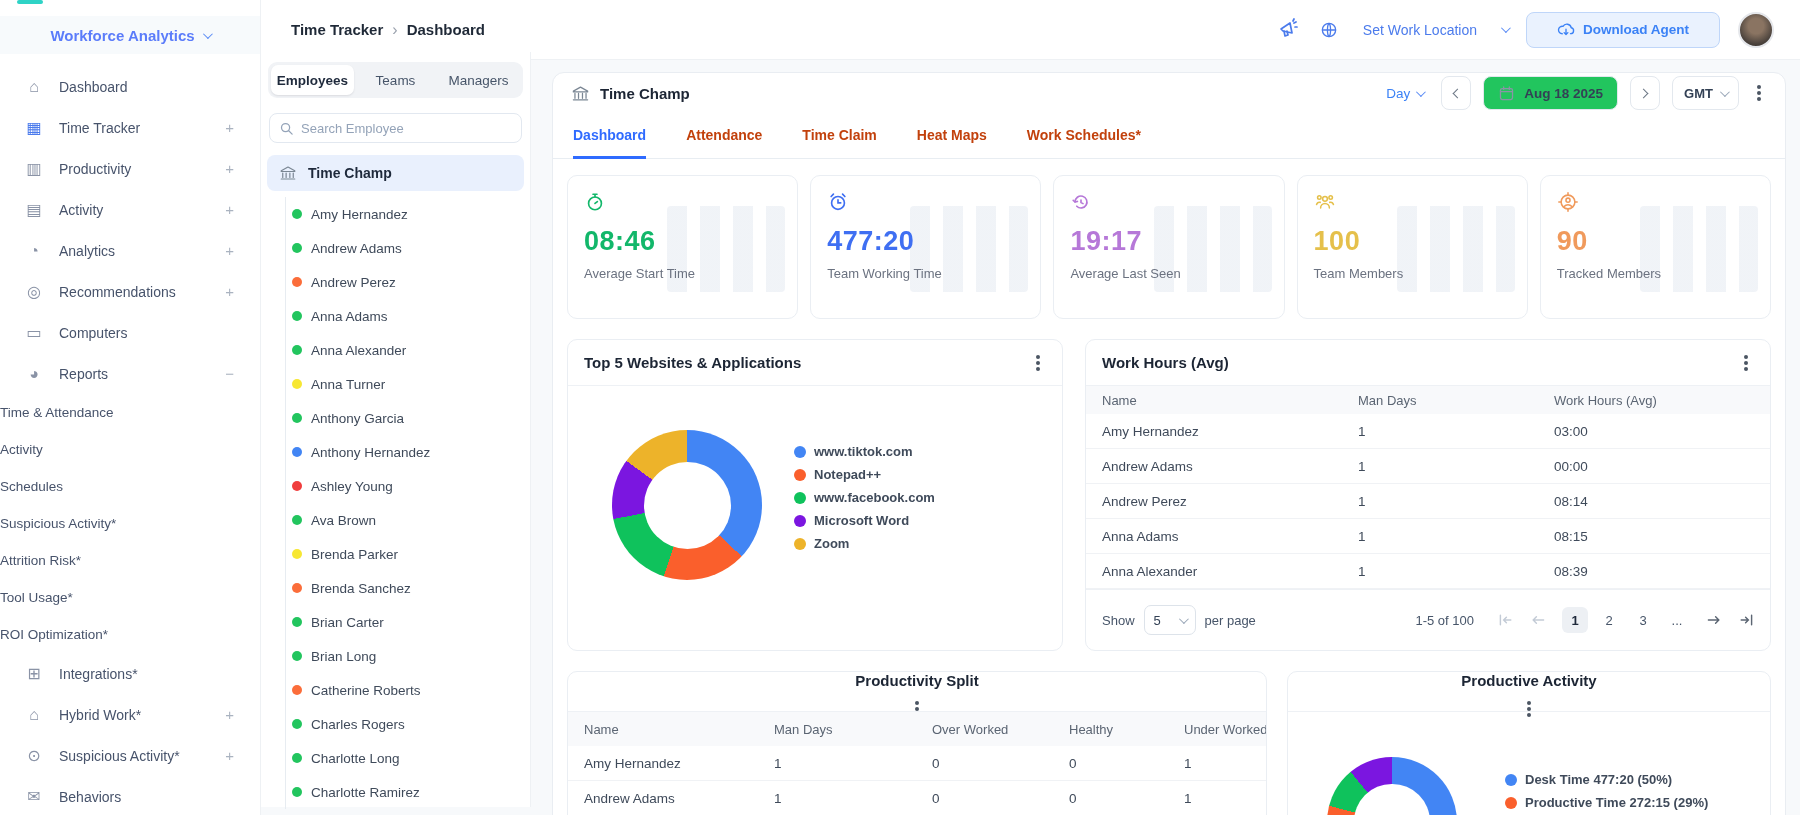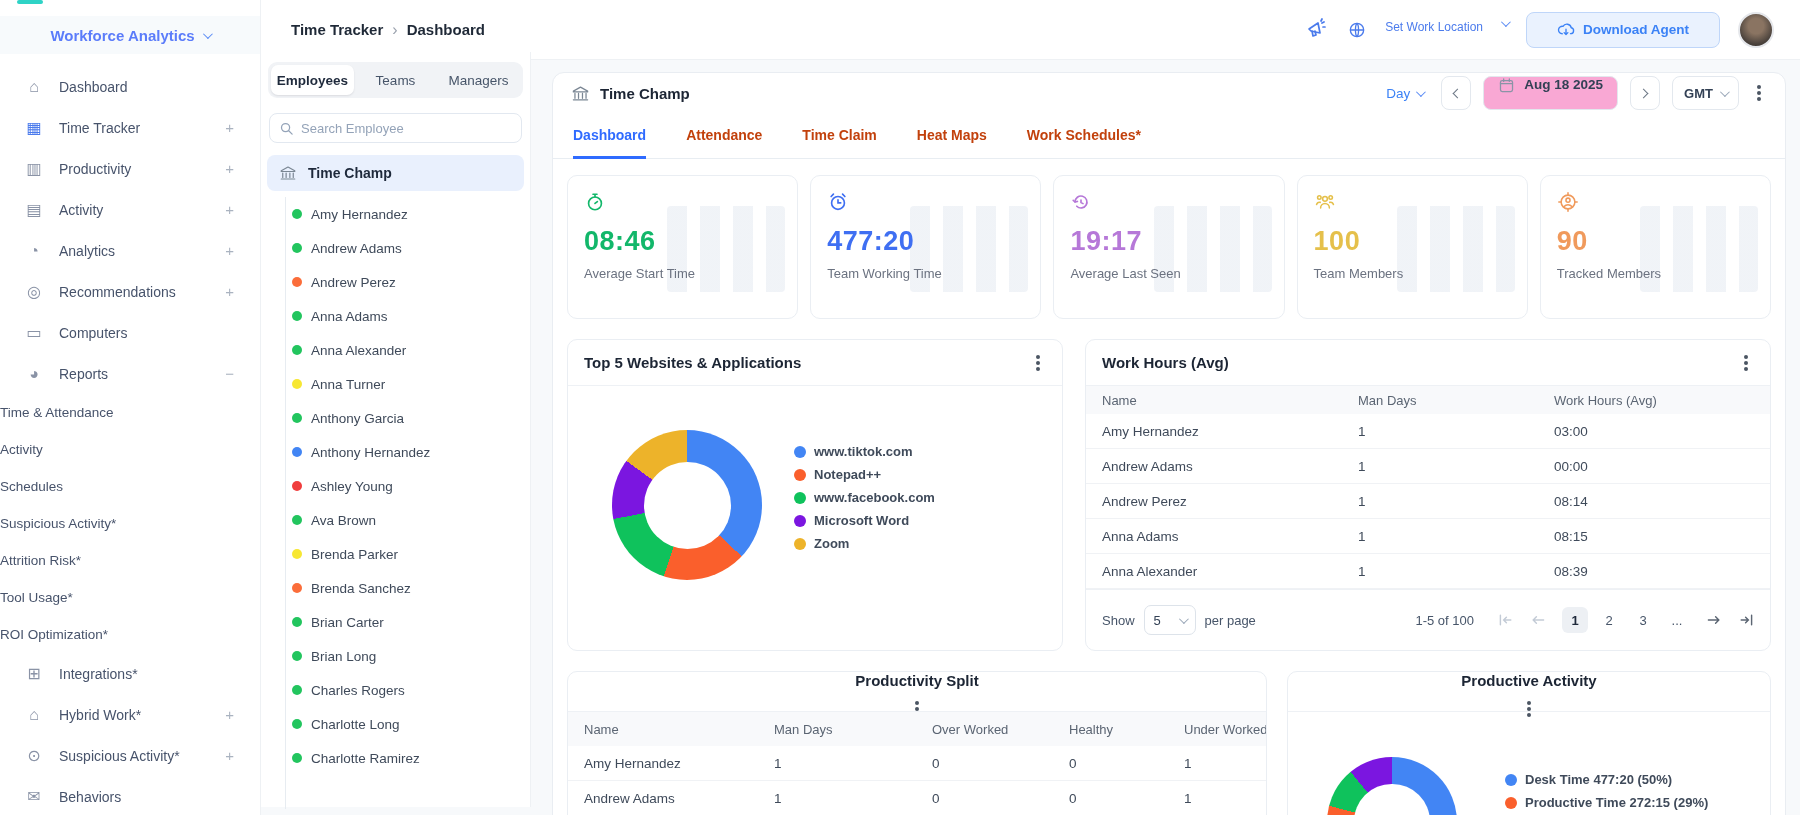--- a/index.html
+++ b/index.html
@@ -23,21 +23,21 @@
   .nav-item .lbl { font-size:14px; font-weight:500; color:#47536b; flex:1; white-space:nowrap; }
   .nav-item .sfx { font-size:15px; color:#aab3c0; font-weight:400; }
   .nav-child { height:37px; display:flex; align-items:center; font-size:13.5px; color:#47536b; cursor:pointer; white-space:nowrap; }
 
   
   .topbar { position:absolute; left:261px; top:0; width:1539px; height:60px; background:#fff; border-bottom:1px solid #eef1f4; display:flex; align-items:center; }
   .breadcrumb { display:flex; align-items:center; gap:9px; margin-left:30px; font-size:15px; font-weight:700; color:#1f2937; }
   .breadcrumb .sep { color:#9ca3af; font-weight:400; font-size:16px; }
   .topbar-right { margin-left:auto; margin-right:26px; display:flex; align-items:center; gap:18px; }
   .icon-btn { color:#4b7bec; cursor:pointer; display:flex; align-items:center; }
-  .work-loc { display:flex; gap:18px; color:#4b7bec; font-size:12px; font-weight:500; cursor:pointer; }
+  .work-loc { display:flex; align-items:center; gap:24px; color:#4b7bec; font-size:14px; font-weight:500; cursor:pointer; }
   .dl-btn { display:flex; align-items:center; gap:8px; background:#eaf2fe; border:1px solid #bfd6f9; color:#3b82f6; font-size:13.5px; font-weight:700; border-radius:8px; padding:8px 30px; cursor:pointer; }
   .avatar { width:36px; height:36px; border-radius:50%; background:radial-gradient(circle at 50% 38%, #8a7462 0 30%, #4a423c 70%, #2e2a27 100%); border:2px solid #e5e7eb; cursor:pointer; }
 
   
   .people { position:absolute; left:261px; top:52px; width:270px; height:755px; background:#fff; border-right:1px solid #eef1f4; }
   .ptabs { margin:10px 7px 0; height:36px; background:#f1f3f6; border-radius:9px; padding:3px; display:flex; }
   .ptab { flex:1; display:flex; align-items:center; justify-content:center; font-size:13.5px; color:#475569; border-radius:7px; cursor:pointer; }
   .ptab.active { background:#fff; font-weight:700; color:#1e293b; box-shadow:0 1px 2px rgba(16,24,40,.10); }
   .psearch { margin:15px 8px 0; height:30px; border:1px solid #e2e8f0; border-radius:8px; display:flex; align-items:center; padding:0 9px; gap:7px; background:#fff; }
   .psearch input { border:none; outline:none; flex:1; font-size:13px; color:#334155; font-family:inherit; background:transparent; }
@@ -52,21 +52,21 @@
   
   .card { position:absolute; left:552px; top:72px; width:1234px; height:1200px; background:#fff; border:1px solid #e9edf2; border-radius:12px; }
   .card-hd { height:40px; padding:0 18px; display:flex; align-items:center; gap:10px; }
   .card-title { font-size:15px; font-weight:700; color:#1c2534; }
   .hdr-controls { margin-left:auto; display:flex; align-items:center; gap:12px; }
   .range-dd { display:flex; align-items:center; gap:6px; color:#3b82f6; font-size:13.5px; font-weight:500; cursor:pointer; margin-right:6px; }
   .nav-btn { width:30px; height:34px; border:1px solid #e3e8ee; border-radius:8px; display:flex; align-items:center; justify-content:center; cursor:pointer; background:#fff; }
   .chev { width:7px; height:7px; border-left:1.8px solid #6b7684; border-bottom:1.8px solid #6b7684; }
   .chev.l { transform:rotate(45deg); margin-left:3px; }
   .chev.r { transform:rotate(-135deg); margin-right:3px; }
-  .date-box { height:34px; border:1px solid #e3e8ee; border-radius:8px; display:flex; align-items:flex-start; gap:9px; padding:0 14px; cursor:pointer; background:#f9a8d4; }
+  .date-box { height:34px; border:1px solid #e3e8ee; border-radius:8px; display:flex; align-items:center; gap:9px; padding:0 14px; cursor:pointer; background:#22c55e; }
   .date-box .date-lbl { font-size:13.5px; font-weight:600; color:#334155; }
   .tz-box { height:34px; border:1px solid #e3e8ee; border-radius:8px; display:flex; align-items:center; gap:7px; padding:0 11px; cursor:pointer; background:#fff; font-size:13px; font-weight:600; color:#334155; }
   .kebab { width:4px; height:4px; border-radius:50%; background:#4b5563; box-shadow:0 -6px 0 #4b5563, 0 6px 0 #4b5563; margin:0 6px; cursor:pointer; }
   .card-tabs { height:46px; padding:0 20px; display:flex; gap:40px; border-bottom:1px solid #e8edf2; }
   .ctab { display:flex; align-items:center; font-size:14px; color:#c2410c; border-bottom:3px solid transparent; margin-bottom:-1px; cursor:pointer; font-weight:700; }
   .ctab.active { color:#2f6bff; font-weight:700; border-bottom-color:#2f6bff; }
 
   
   .stats { margin:16px 14px 0; display:grid; grid-template-columns:repeat(5,1fr); gap:12px; height:144px; }
   .stat { position:relative; border:1px solid #eaeef3; border-radius:10px; padding:15px 16px; background:#fff; overflow:hidden; }
@@ -356,20 +356,24 @@
       <div class="emp-row">
         <span class="emp-dot" style="background: rgb(34, 197, 94);"></span>
         <span class="emp-name">Brian Carter</span>
       </div>
 
       <div class="emp-row">
         <span class="emp-dot" style="background: rgb(34, 197, 94);"></span>
         <span class="emp-name">Brian Long</span>
       </div>
 
+      <div class="emp-row">
+        <span class="emp-dot" style="background: rgb(251, 109, 58);"></span>
+        <span class="emp-name">Catherine Roberts</span>
+      </div>
 
       <div class="emp-row">
         <span class="emp-dot" style="background: rgb(34, 197, 94);"></span>
         <span class="emp-name">Charles Rogers</span>
       </div>
 
       <div class="emp-row">
         <span class="emp-dot" style="background: rgb(34, 197, 94);"></span>
         <span class="emp-name">Charlotte Long</span>
       </div>

